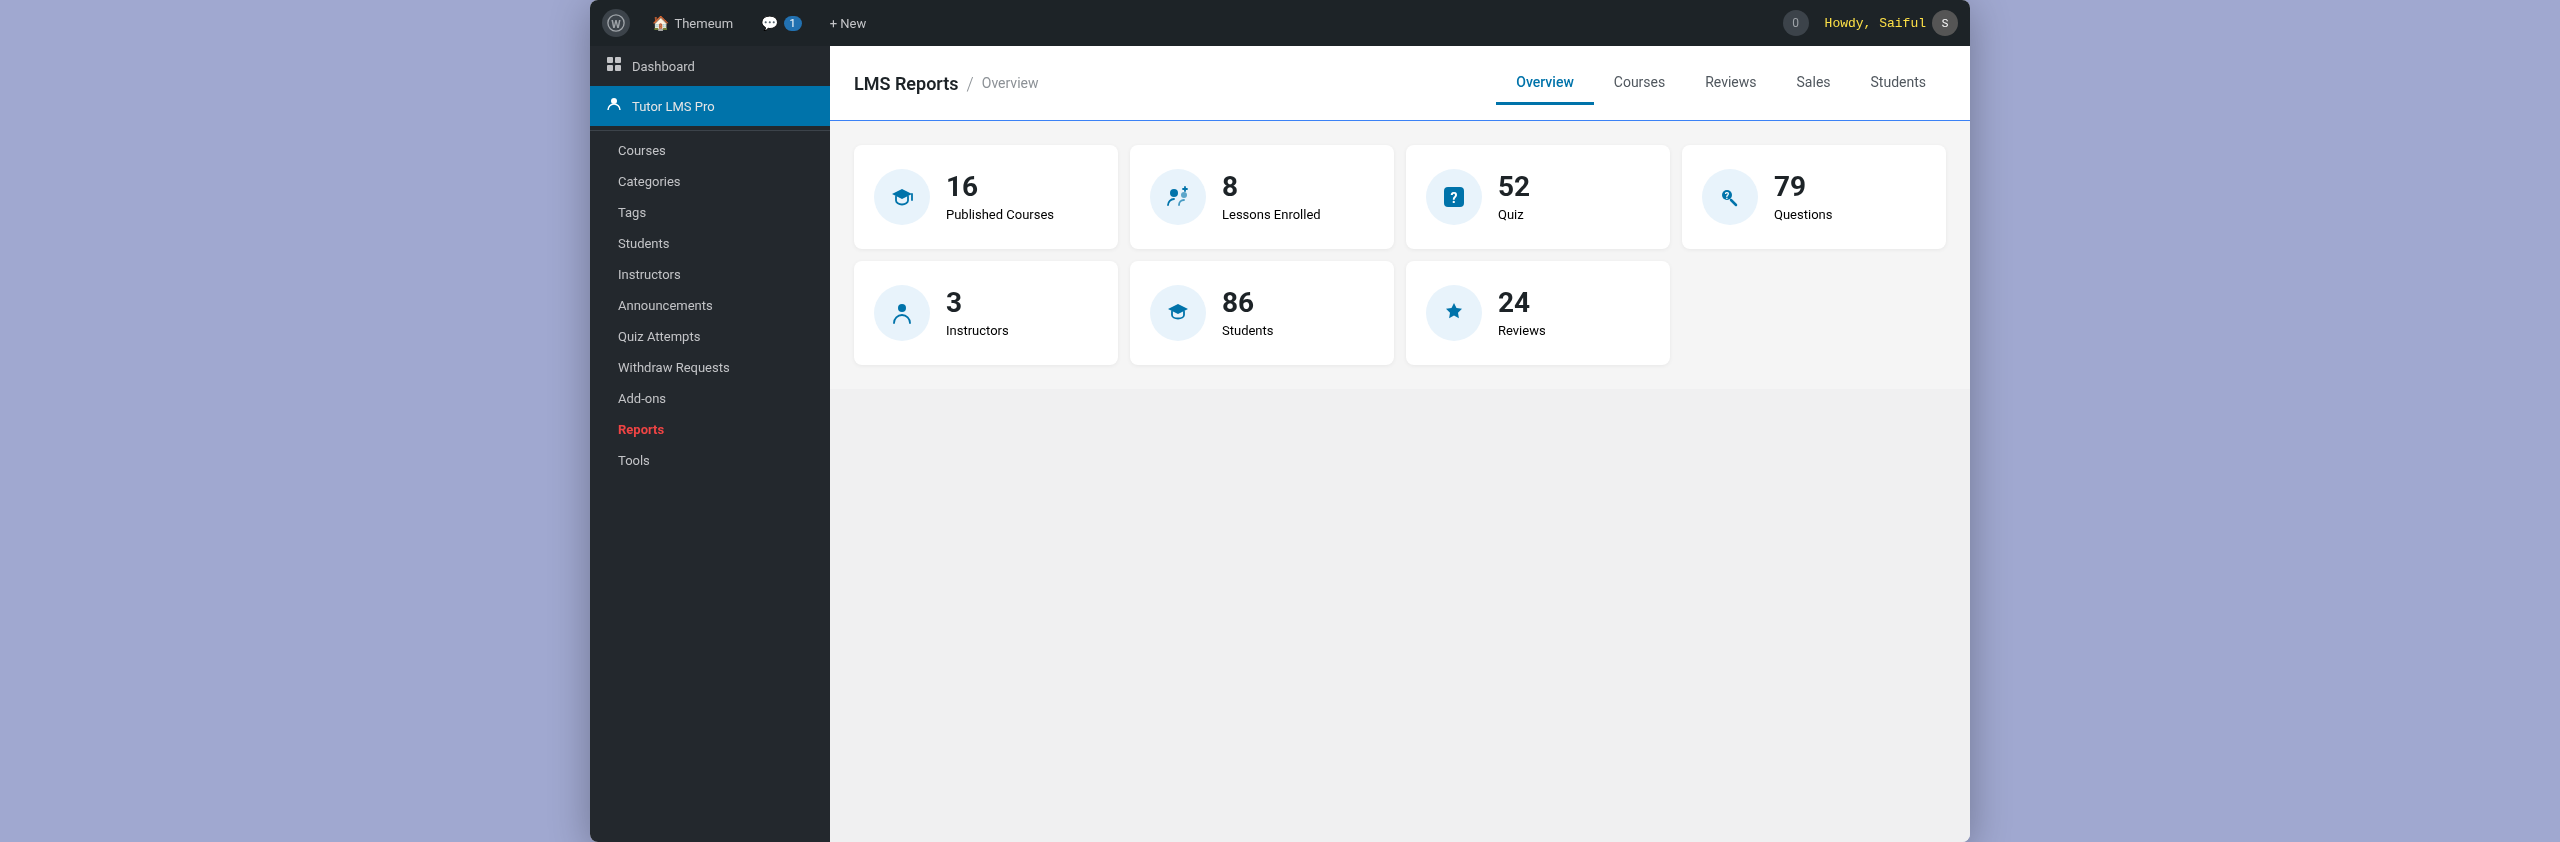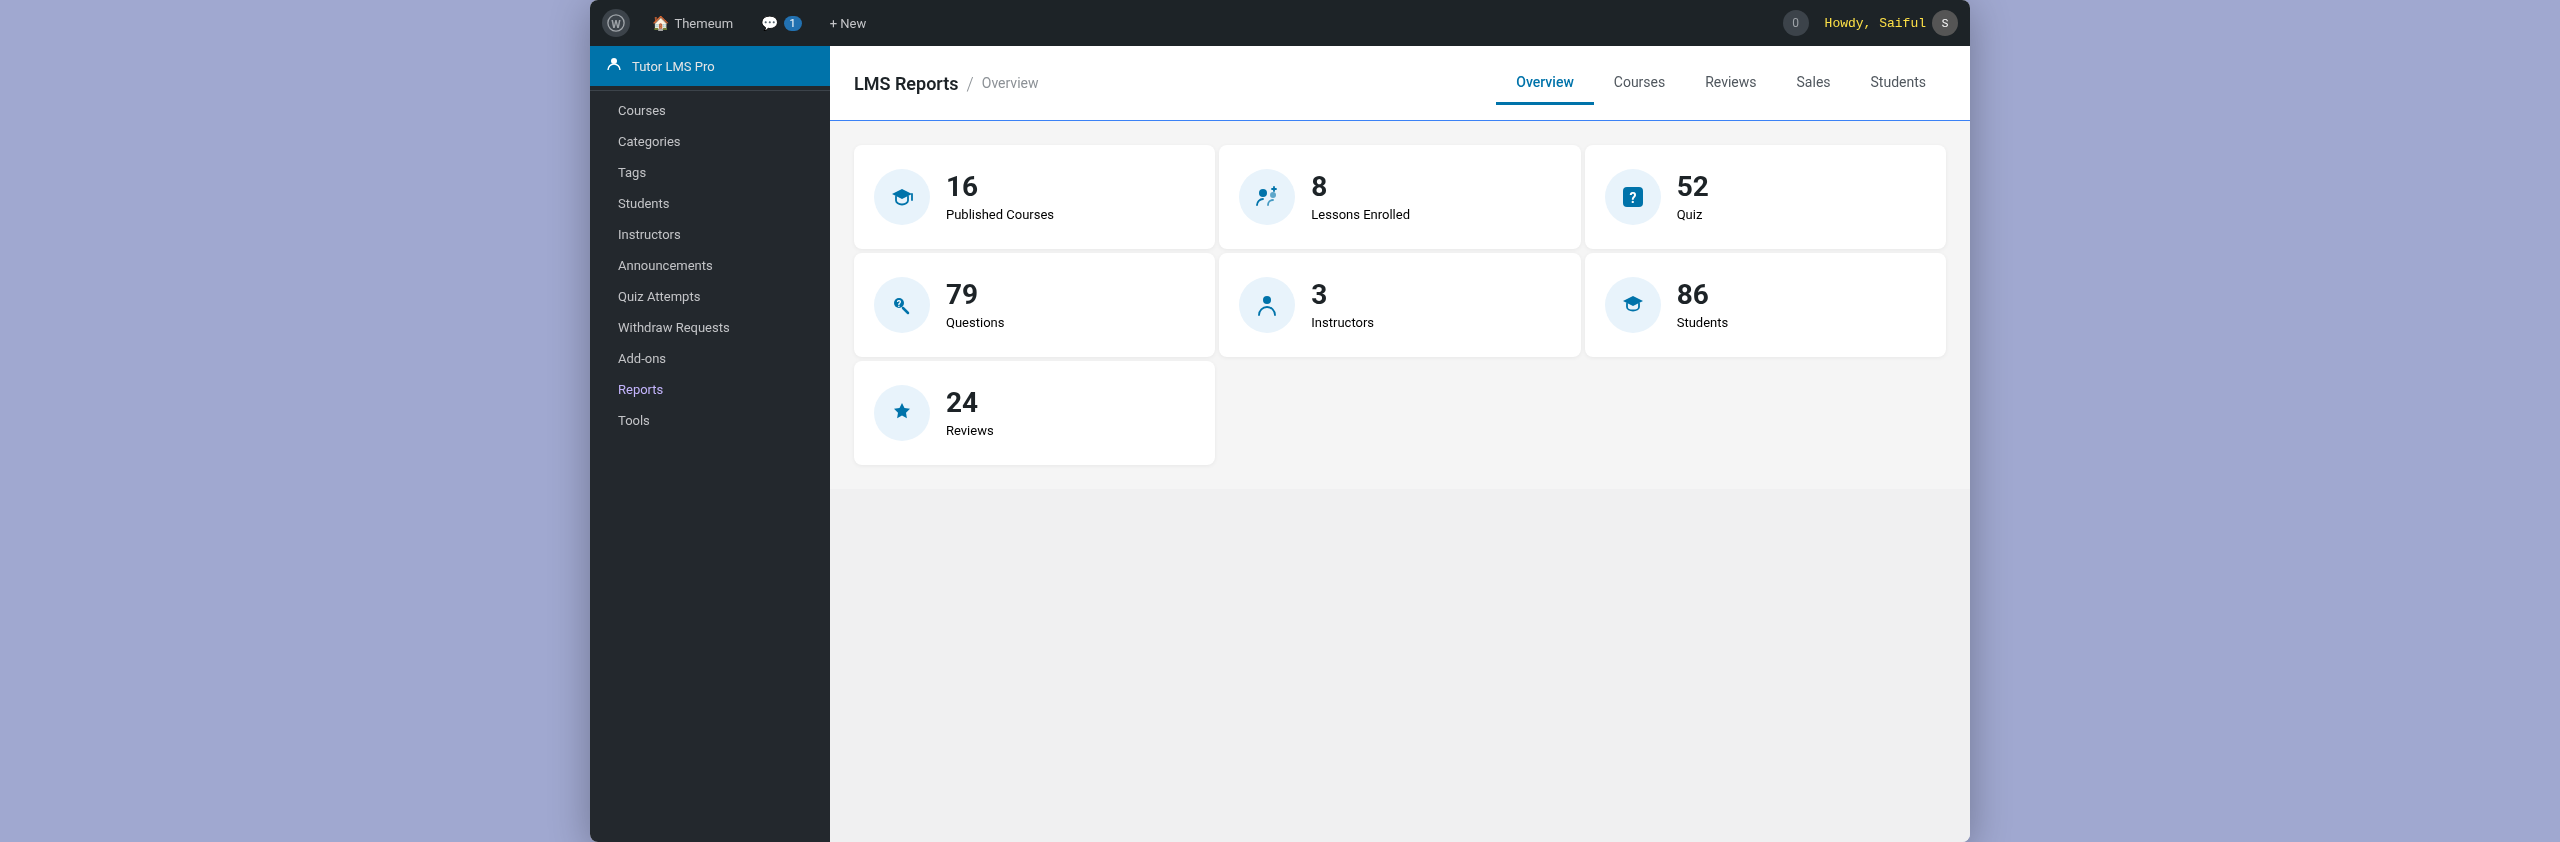--- a/index.html
+++ b/index.html
@@ -128,21 +128,21 @@
     .sidebar-item .s-icon { font-size: 16px; }
     .sidebar-divider { height: 1px; background: #3c434a; margin: 4px 0; }
     .sidebar-sub-item {
       display: flex;
       align-items: center;
       padding: 8px 16px 8px 28px;
       color: #c3c4c7;
       font-size: 13px;
       cursor: pointer;
     }
-    .sidebar-sub-item.active { color: #c4b5fd; font-weight: 400; }
+    .sidebar-sub-item.active { color: #ef4444; font-weight: 700; }
 
     
     .content-area {
       flex: 1;
       background: #f0f0f1;
     }
 
     
     .page-header {
       background: #fff;
@@ -183,22 +183,22 @@
       font-weight: 500;
     }
 
     
     .stats-area {
       padding: 24px;
       background: #f5f5f5;
     }
     .stats-grid {
       display: grid;
-      grid-template-columns: repeat(3, 1fr);
-      gap: 4px;
+      grid-template-columns: repeat(4, 1fr);
+      gap: 12px;
     }
     .stat-card {
       background: #fff;
       border-radius: 8px;
       padding: 24px 20px;
       display: flex;
       align-items: center;
       gap: 16px;
       box-shadow: 0 1px 4px rgba(0,0,0,0.06);
     }
@@ -261,20 +261,31 @@
       <div class="howdy">
         <span style="color:#fde047;font-family:Liberation Mono, monospace;">Howdy, Saiful</span>
         <div class="avatar-circle">S</div>
       </div>
     </div>
   </div>
 
   <div class="main-layout">
 
     <div class="sidebar">
+      <div class="sidebar-item">
+        <span class="s-icon">
+          <svg width="16" height="16" viewBox="0 0 16 16" fill="#c3c4c7">
+            <rect x="1" y="1" width="6" height="6" rx="1"></rect>
+            <rect x="9" y="1" width="6" height="6" rx="1"></rect>
+            <rect x="1" y="9" width="6" height="6" rx="1"></rect>
+            <rect x="9" y="9" width="6" height="6" rx="1"></rect>
+          </svg>
+        </span>
+        <span>Dashboard</span>
+      </div>
       <div class="sidebar-item active">
         <span class="s-icon">
           <svg width="16" height="16" viewBox="0 0 16 16" fill="white">
             <circle cx="8" cy="5" r="3"></circle>
             <path d="M2 14c0-3.3 2.7-6 6-6s6 2.7 6 6" stroke="white" stroke-width="1.5" fill="none"></path>
           </svg>
         </span>
         <span>Tutor LMS Pro</span>
       </div>
       <div class="sidebar-divider"></div>

